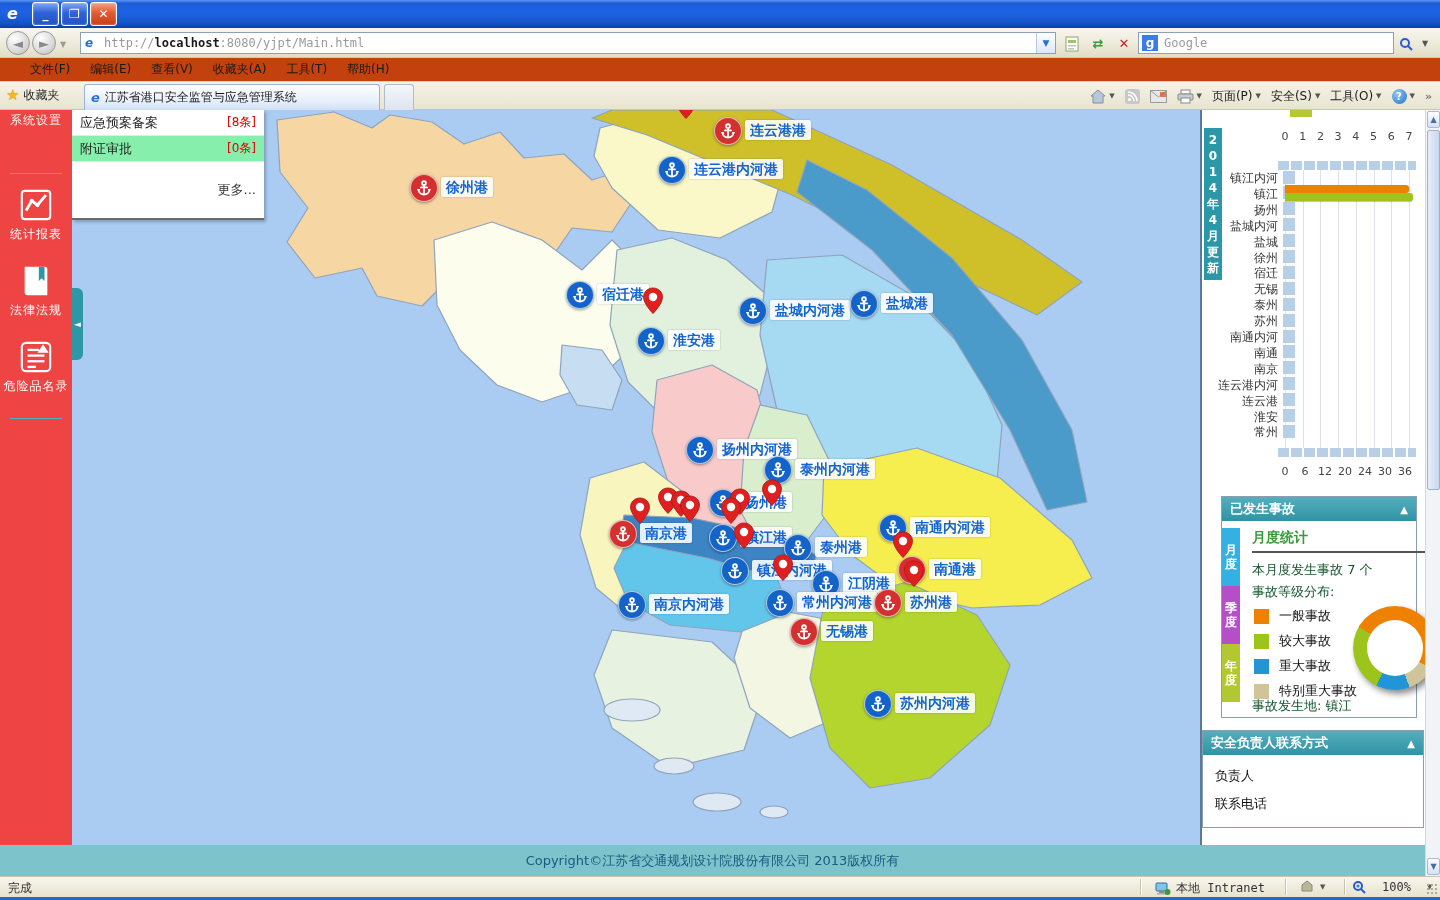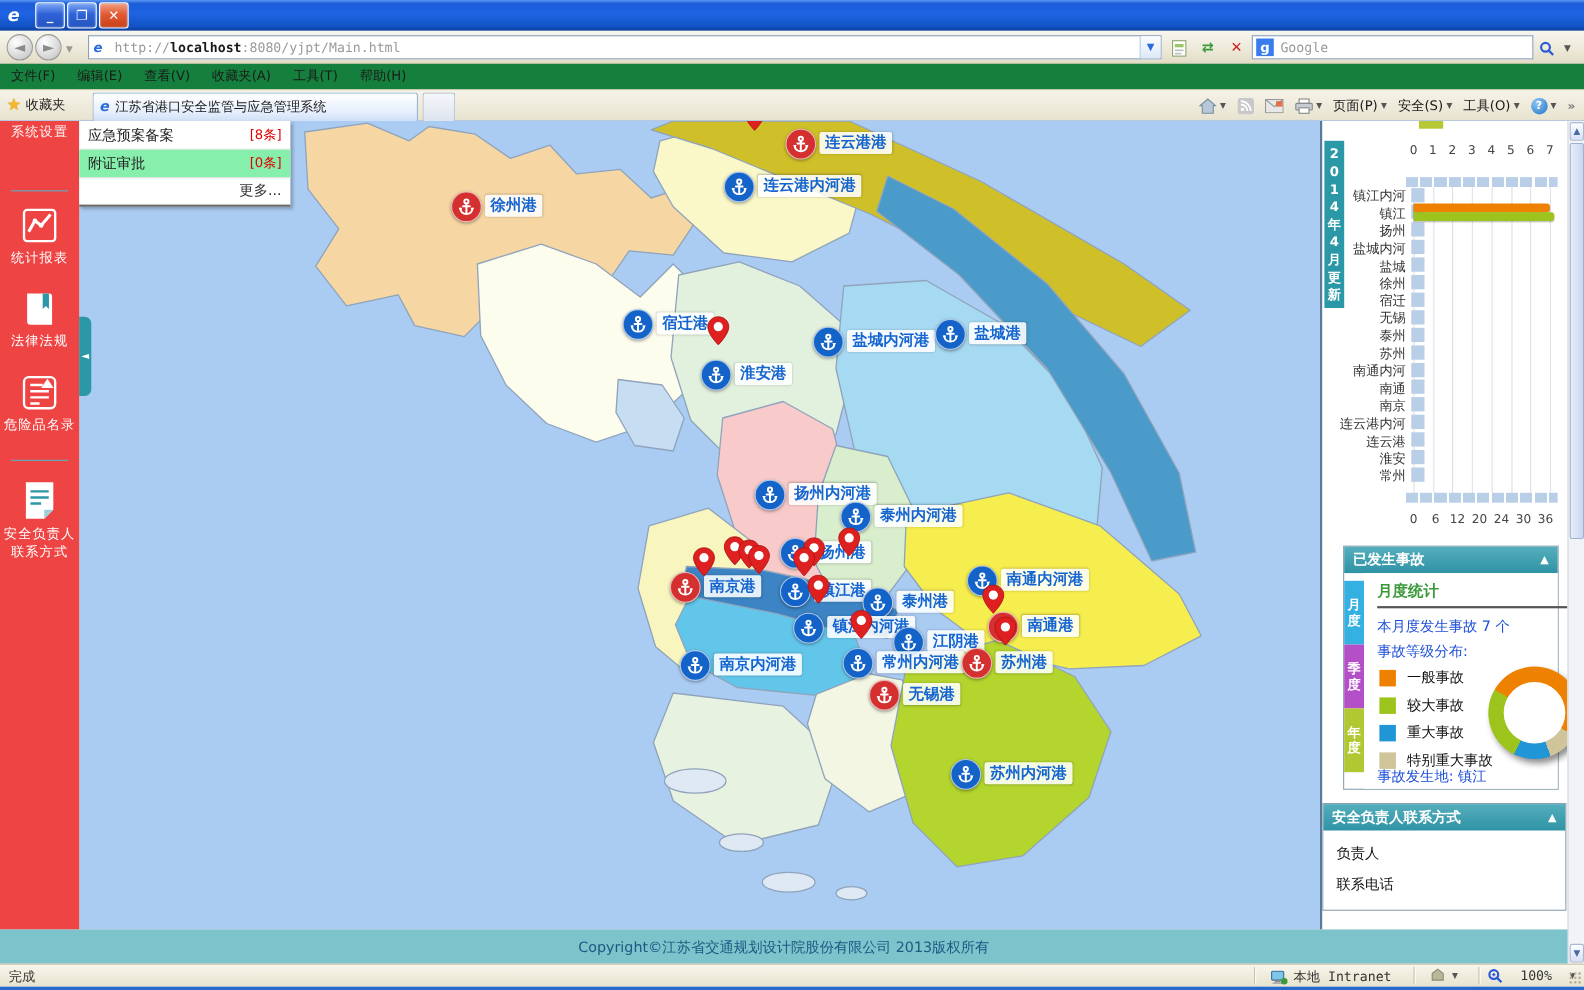--- a/index.html
+++ b/index.html
@@ -37,22 +37,22 @@
     border-left:1px solid #b8c8dc;color:#2a6cd8;font-size:9px;display:flex;align-items:center;justify-content:center;}
   .tool-sq{position:absolute;top:4px;width:24px;height:23px;display:flex;align-items:center;
     justify-content:center;font-size:13px;border-radius:2px;}
   .search-field{position:absolute;left:1138px;top:4px;width:256px;height:22px;background:#fff;
     border:1px solid #8ca0b8;display:flex;align-items:center;padding-left:3px;box-sizing:border-box;}
   .g-ico{width:16px;height:16px;background:#3a7cec;color:#fff;font-weight:bold;font-size:12px;
     text-align:center;line-height:16px;margin-right:6px;}
   .search-ph{color:#9a9a9a;font-size:12px;font-family:"DejaVu Sans Mono","Liberation Mono",monospace;}
 
   
-  .menubar{position:absolute;left:0;top:58px;width:1440px;height:24px;background:#15803d;
-    border-bottom:1px solid #d8d3bc;display:flex;align-items:center;padding-left:0;box-sizing:border-box;}
+  .menubar{position:absolute;left:0;top:58px;width:1440px;height:24px;background:#c2410c;
+    border-bottom:1px solid #d8d3bc;display:flex;align-items:center;padding-left:20px;box-sizing:border-box;}
   .menu-item{font-size:12px;color:#1a1a1a;padding:3px 10px;}
 
   
   .favbar{position:absolute;left:0;top:82px;width:1440px;height:28px;
     background:linear-gradient(180deg,#f6f3e8,#e8e4d0);border-bottom:1px solid #b8c8dc;box-sizing:border-box;}
   .fav-btn{position:absolute;left:6px;top:4px;display:flex;align-items:center;font-size:12px;color:#222;}
   .fav-btn .star{color:#f4b72a;font-size:15px;margin-right:4px;text-shadow:0 0 1px #c88a00;}
   .tab{position:absolute;left:84px;top:2px;width:296px;height:26px;border:1px solid #98b4d8;border-bottom:none;
     border-radius:3px 3px 0 0;background:linear-gradient(180deg,#ffffff,#e4eefc 70%,#cfe0f6);
     display:flex;align-items:center;padding-left:6px;box-sizing:border-box;font-size:12px;color:#1a1a1a;}
@@ -87,21 +87,21 @@
   .sb-tab{position:absolute;left:72px;top:288px;width:11px;height:72px;background:#2b97a7;
     border-radius:0 6px 6px 0;color:#fff;font-size:9px;display:flex;align-items:center;justify-content:center;}
 
   
   .popup{position:absolute;left:72px;top:110px;width:192px;background:#fff;
     border-bottom:2px solid #6a6a6a;box-shadow:2px 2px 3px rgba(0,0,0,.25);}
   .pop-row{display:flex;justify-content:space-between;align-items:center;height:25px;padding:0 8px;
     font-size:13px;color:#222;border-bottom:1px solid #e8e8e8;}
   .pop-row.alt{background:#86efac;text-align:center;}
   .pop-count{color:#e00000;font-size:12px;}
-  .pop-more{text-align:right;height:24px;line-height:24px;padding:0 8px;font-size:13px;color:#333;}
+  .pop-more{text-align:right;height:24px;line-height:24px;padding:16px 8px;font-size:13px;color:#333;}
 
   
   .rpanel{position:absolute;left:1200px;top:110px;width:225px;height:735px;background:#fff;
     border-left:2px solid #5a7a9a;box-sizing:border-box;overflow:hidden;}
   .badge{position:absolute;left:2px;top:18px;width:18px;background:#2b98a8;color:#fff;
     font-size:12px;font-weight:bold;text-align:center;padding:4px 0;line-height:16px;}
   .olive-stub{position:absolute;left:88px;top:0;width:22px;height:7px;background:#b6c834;}
   .tick{position:absolute;font-size:11px;color:#444;transform:translateX(-50%);}
   .gridline{position:absolute;top:0;width:1px;height:296px;background:#e0e0e6;}
   .axis-strip{position:absolute;left:76px;width:138px;height:9px;
@@ -112,21 +112,21 @@
 
   .acc-panel{position:absolute;left:0px;top:386px;width:196px;height:222px;border:1px solid #8aa0ae;box-sizing:border-box;margin-left:19px;}
   .panel-hd{height:24px;background:linear-gradient(180deg,#55aebc,#2f93a5);color:#fff;font-size:13px;
     font-weight:bold;display:flex;align-items:center;justify-content:space-between;padding:0 8px;}
   .panel-hd .tri{font-size:10px;}
   .acc-tab{position:absolute;left:0;width:18px;height:58px;color:#fff;font-size:12px;font-weight:bold;
     display:flex;flex-direction:column;align-items:center;justify-content:center;line-height:14px;}
   .acc-body{position:absolute;left:18px;top:24px;right:0;bottom:0;background:#fff;}
   .acc-title{position:absolute;left:12px;top:8px;color:#3a9a3a;font-weight:bold;font-size:14px;}
   .acc-rule{position:absolute;left:12px;top:30px;width:180px;height:2px;background:#555;}
-  .acc-line{position:absolute;left:12px;font-size:13px;color:#1d4ed8;white-space:nowrap;}
+  .acc-line{position:absolute;left:12px;font-size:13px;color:#14532d;white-space:nowrap;}
   .leg-item{position:absolute;left:14px;display:flex;align-items:center;font-size:13px;color:#111;}
   .leg-sq{width:15px;height:15px;margin-right:10px;}
   .donut{position:absolute;left:113px;top:85px;width:84px;height:84px;border-radius:50%;
     filter:drop-shadow(3px 4px 3px rgba(0,0,0,.45));}
   .donut .hole{position:absolute;left:14px;top:14px;width:56px;height:56px;border-radius:50%;background:#fff;}
 
   .contact-panel{position:absolute;left:0px;top:620px;width:222px;height:98px;border:1px solid #8aa0ae;box-sizing:border-box;}
   .contact-row{position:absolute;left:12px;font-size:13px;color:#111;}
 
   
@@ -632,30 +632,20 @@
           <rect x="2" y="2" width="20" height="20" rx="3" fill="none" stroke="#fff" stroke-width="1.5"></rect>
           <line x1="6" y1="7" x2="14" y2="7" stroke="#fff" stroke-width="1.6"></line>
           <line x1="6" y1="11" x2="18" y2="11" stroke="#fff" stroke-width="1.6"></line>
           <line x1="6" y1="15" x2="18" y2="15" stroke="#fff" stroke-width="1.6"></line>
           <line x1="6" y1="19" x2="12" y2="19" stroke="#fff" stroke-width="1.6"></line>
           <path d="M17,3 l4,6 h-8 Z" fill="#fff"></path>
         </svg>
       <div class="lbl">危险品名录</div>
     </div>
     <div class="sb-div" style="margin-top:24px;"></div>
-    <div class="sb-item" style="margin-top:18px;">
-      <svg class="sb-ico" width="32" height="36" viewBox="0 0 22 26">
-          <path d="M2,1 h18 v18 l-6,6 H2 Z" fill="#fff"></path>
-          <path d="M20,19 h-6 v6 Z" fill="#9ad2da"></path>
-          <line x1="5" y1="7" x2="17" y2="7" stroke="#2b97a7" stroke-width="1.6"></line>
-          <line x1="5" y1="11" x2="17" y2="11" stroke="#2b97a7" stroke-width="1.6"></line>
-          <line x1="5" y1="15" x2="12" y2="15" stroke="#2b97a7" stroke-width="1.6"></line>
-        </svg>
-      <div class="lbl"><span>安全负责人</span><br><span>联系方式</span></div>
-    </div>
   </div>
   <div class="sb-tab">◄</div>
 
   <div class="popup">
     <div id="popup-rows">
         <div class="pop-row">
           <span>应急预案备案</span>
           <span class="pop-count">[8条]</span>
         </div>
         <div class="pop-row alt">

